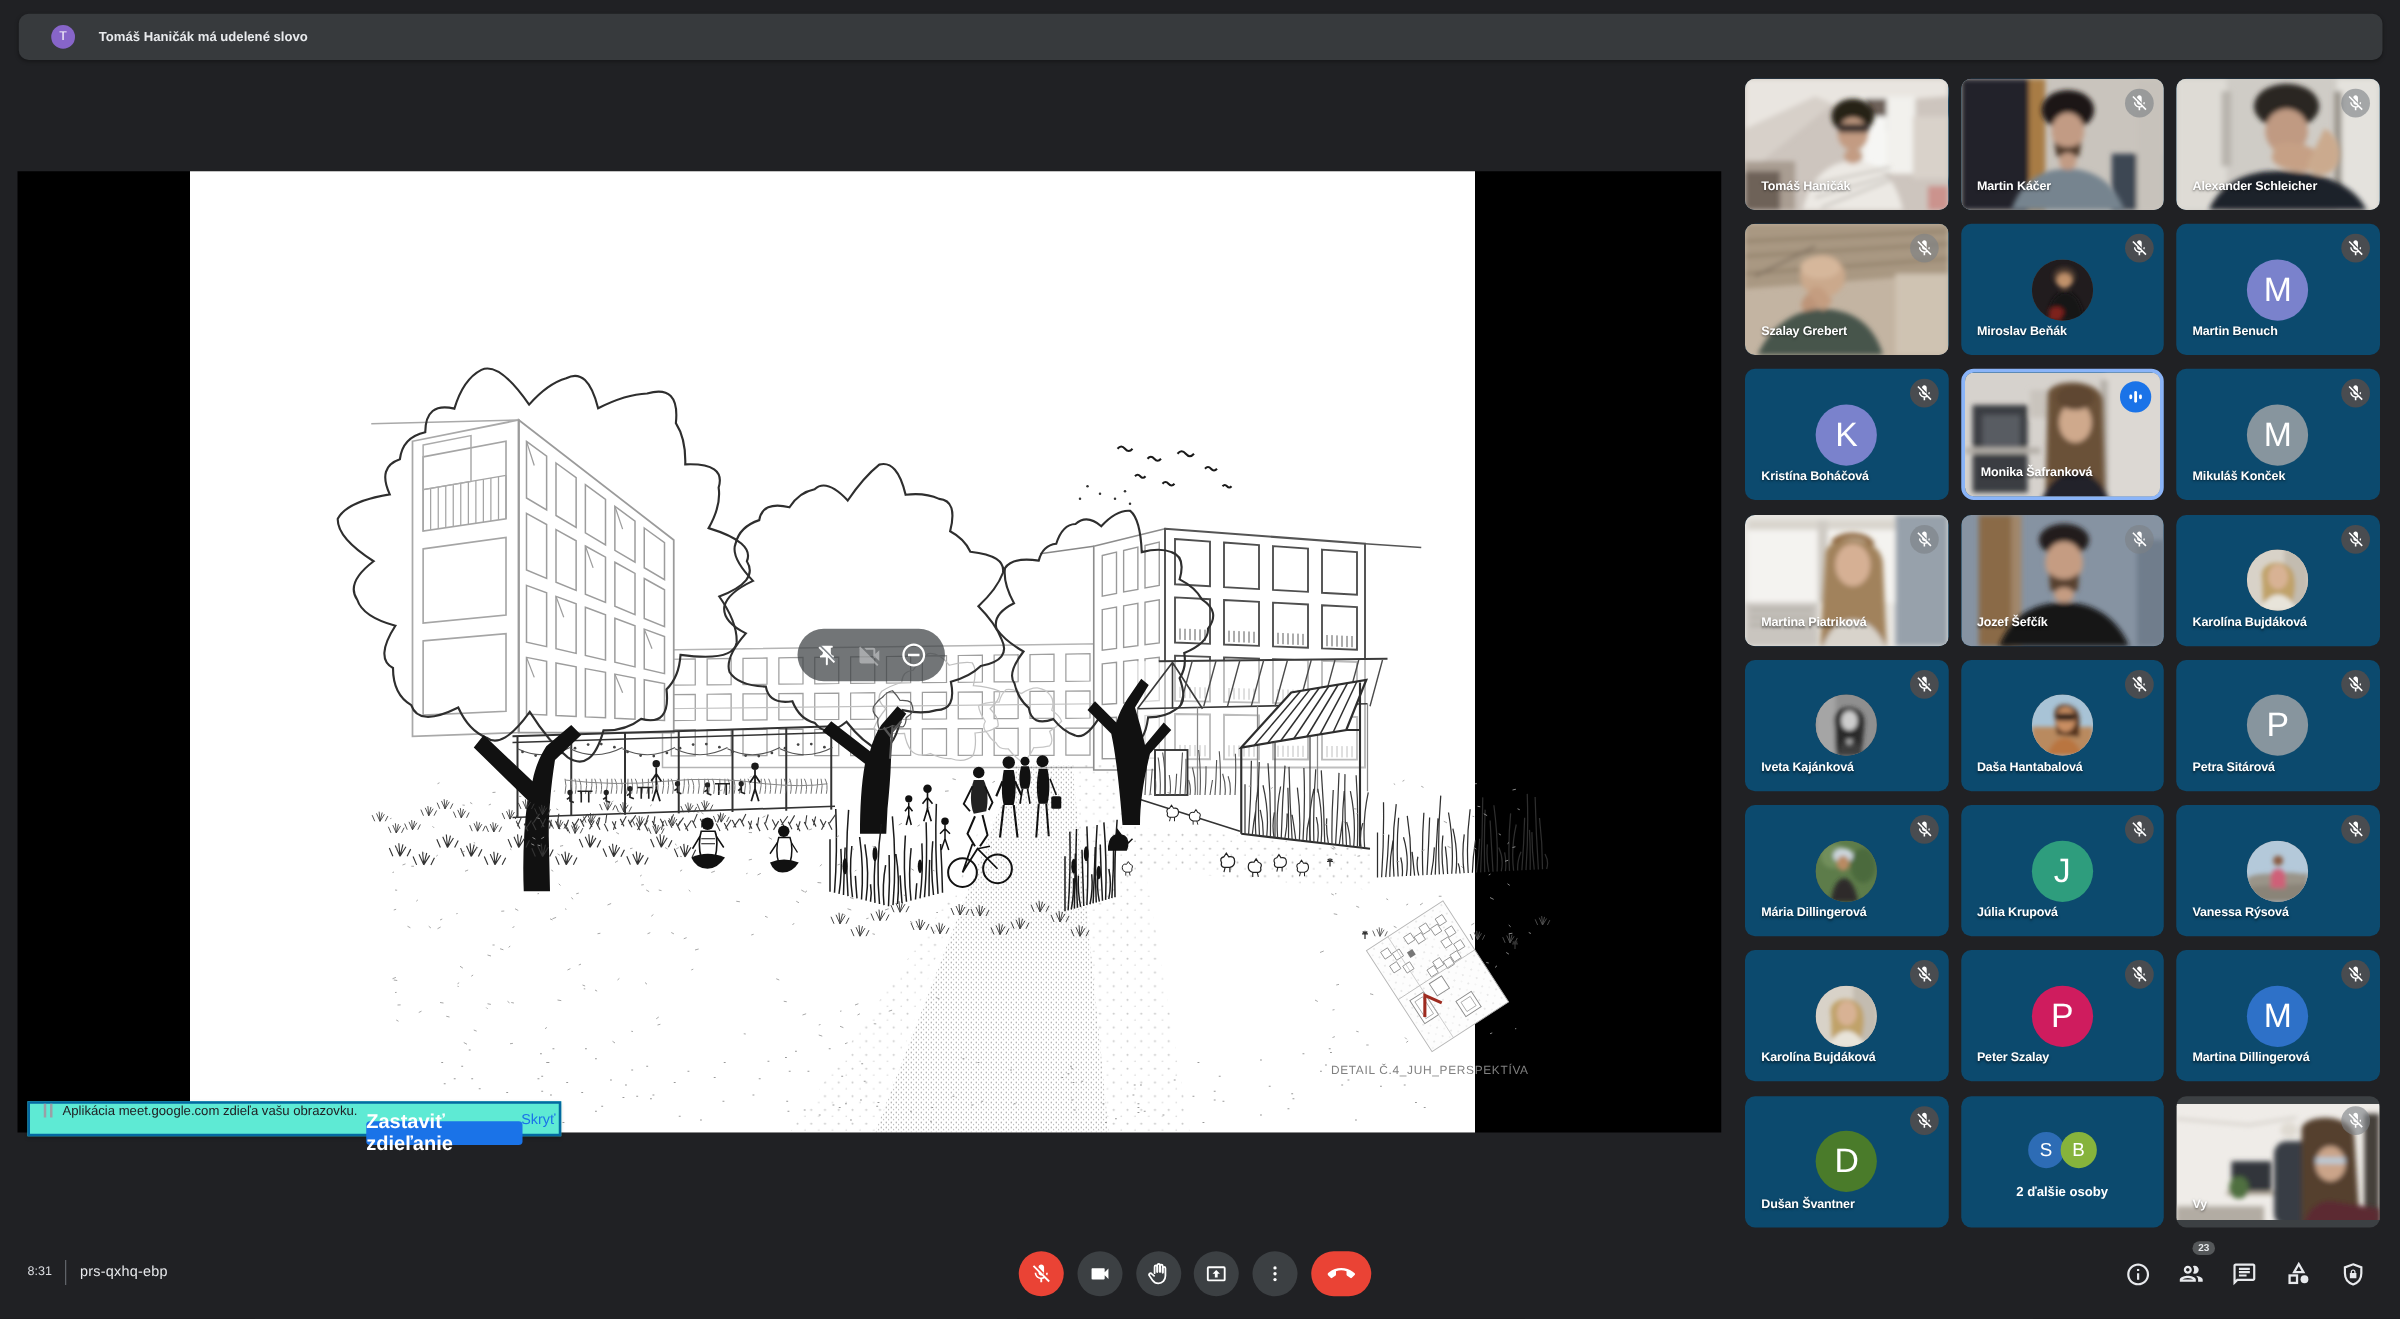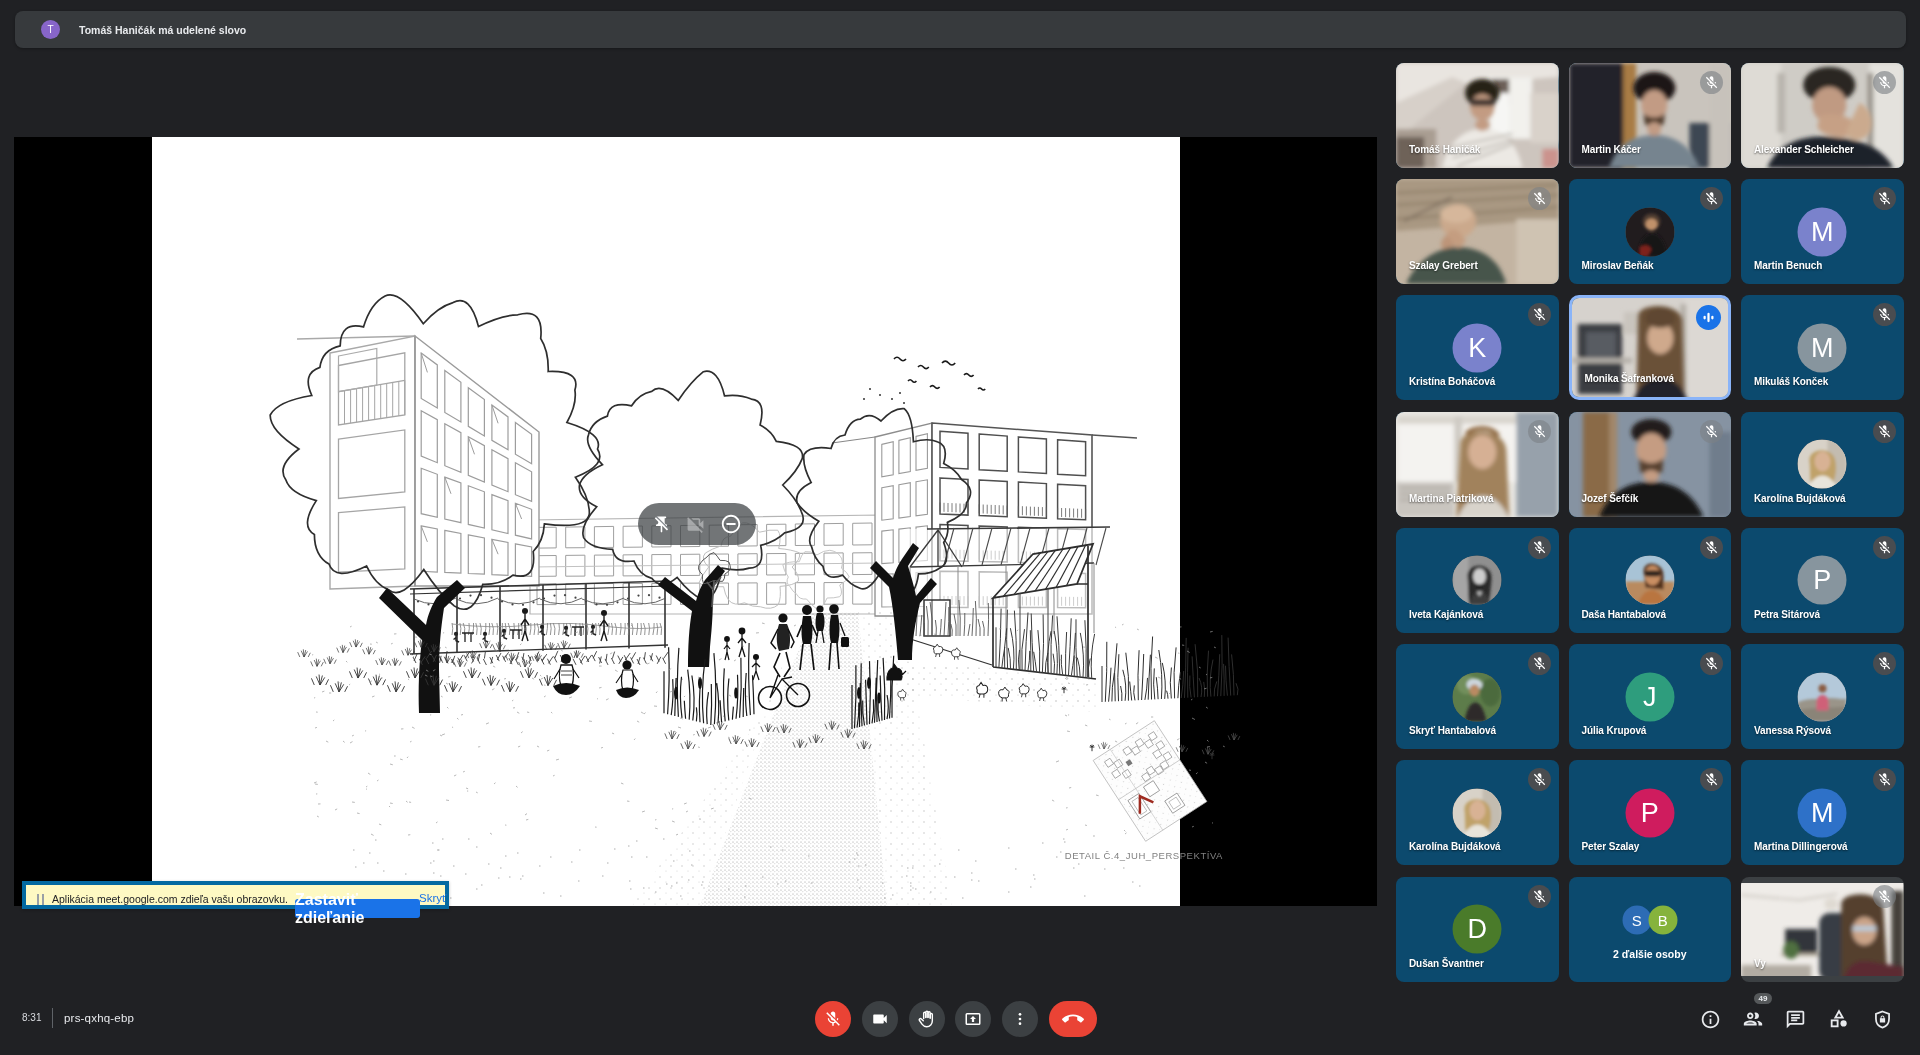--- a/index.html
+++ b/index.html
@@ -446,21 +446,21 @@
       <path stroke="#80868b" stroke-width="1.6" d="M5.6 2.2 20.4 17"></path>
       <path stroke="#fff" stroke-width="2" d="M4.2 3.4 19.6 18.8"></path>
     </svg>
 <svg width="19" height="19" viewBox="0 0 24 24" opacity=".38">
       <path fill="#fff" d="M18 10.48V6c0-1.1-.9-2-2-2H6.83l2 2H16v7.17l2 2v-1.65l4 3.98v-11l-4 3.98zM16 16 6 6 4 4 2.81 2.81 1.39 4.22l.85.85C2.09 5.35 2 5.66 2 6v12c0 1.1.9 2 2 2h12c.34 0 .65-.09.93-.24l2.85 2.85 1.41-1.41L16 16z"></path>
     </svg>
 <svg width="22" height="22" viewBox="0 0 24 24">
       <path fill="#fff" d="M12 2C6.48 2 2 6.48 2 12s4.48 10 10 10 10-4.48 10-10S17.52 2 12 2zm0 18c-4.41 0-8-3.59-8-8s3.59-8 8-8 8 3.59 8 8-3.59 8-8 8zm-5-9h10v2H7z"></path>
     </svg>
 </div>
-<div class="abs" style="left:22px;top:881px;width:427px;height:28px;background:#fef9c3;border:4px solid #0369a1;box-shadow:0 1px 3px rgba(0,0,0,.25);display:flex;align-items:flex-end">
+<div class="abs" style="left:22px;top:881px;width:427px;height:28px;background:#5eead4;border:2px solid #0369a1;box-shadow:0 1px 3px rgba(0,0,0,.25);display:flex;align-items:flex-start">
 <div style="margin-left:11px;width:7px;height:11px;border-left:2px solid #9aa0a6;border-right:2px solid #9aa0a6"></div>
 <div style="margin-left:8px;font-size:10.5px;color:#202124;white-space:nowrap">Aplikácia meet.google.com zdieľa vašu obrazovku.</div>
 <div style="position:absolute;left:269px;top:14px;width:125px;height:19px;background:#1a73e8;border-radius:3px;color:#fff;font-size:16px;font-weight:bold;display:flex;align-items:center;justify-content:center">Zastaviť zdieľanie</div>
 <div style="position:absolute;left:393px;top:7px;font-size:11.5px;color:#1a73e8">Skryť</div>
 </div>
 <div class="tile" style="left:1396px;top:63px"><svg width="162.5" height="105" viewBox="0 0 162 105" preserveAspectRatio="none">
       <filter id="b" x="-20%" y="-20%" width="140%" height="140%">
         <feGaussianBlur stdDeviation="2.2"></feGaussianBlur>
       </filter>
 <rect width="162" height="105" fill="#cdc5be"></rect>
@@ -769,21 +769,21 @@
 <ellipse cx="22" cy="18" rx="5" ry="6" fill="#b98a62"></ellipse>
 <path d="M12 49 C14 36 18 30 23 30 C28 30 32 38 34 49 Z" fill="#2e2c2a"></path>
         </g>
       </svg>
     </div>
     <div class="mute dk">
       <svg width="15" height="15" viewBox="0 0 24 24">
         <path fill="#ffffff" d="M12 14c1.66 0 3-1.34 3-3V5c0-1.66-1.34-3-3-3S9 3.34 9 5v.18l5.98 5.98c.01-.05.02-.1.02-.16zM19 11h-1.7c0 .58-.1 1.13-.27 1.64l1.27 1.27c.44-.88.7-1.87.7-2.91zM4.41 2.86 3 4.27l6 6V11c0 1.66 1.34 3 3 3 .23 0 .44-.03.65-.08l1.66 1.66c-.71.33-1.5.52-2.31.52-2.76 0-5.3-2.1-5.3-5.1H5c0 3.41 2.72 6.23 6 6.72V21h2v-3.28c.91-.13 1.77-.45 2.54-.9L19.73 21l1.41-1.41L4.41 2.86z"></path>
       </svg>
     </div>
-    <div class="name">Skryť Hantabalová</div>
+    <div class="name">Mária Dillingerová</div>
   </div>
 <div class="tile" style="left:1568.5px;top:644px">
     <div class="avatar" style="background:#2e9d7d;font-size:27px">J</div>
     <div class="mute dk">
       <svg width="15" height="15" viewBox="0 0 24 24">
         <path fill="#ffffff" d="M12 14c1.66 0 3-1.34 3-3V5c0-1.66-1.34-3-3-3S9 3.34 9 5v.18l5.98 5.98c.01-.05.02-.1.02-.16zM19 11h-1.7c0 .58-.1 1.13-.27 1.64l1.27 1.27c.44-.88.7-1.87.7-2.91zM4.41 2.86 3 4.27l6 6V11c0 1.66 1.34 3 3 3 .23 0 .44-.03.65-.08l1.66 1.66c-.71.33-1.5.52-2.31.52-2.76 0-5.3-2.1-5.3-5.1H5c0 3.41 2.72 6.23 6 6.72V21h2v-3.28c.91-.13 1.77-.45 2.54-.9L19.73 21l1.41-1.41L4.41 2.86z"></path>
       </svg>
     </div>
     <div class="name">Júlia Krupová</div>
   </div>
@@ -963,12 +963,12 @@
         <circle cx="17" cy="16.8" r="3.4" fill="#e8eaed" stroke="none"></circle>
       </g>
     </svg>
   </div>
 <div class="abs" style="left:1871.5px;top:1008px;width:22px;height:22px;display:flex;align-items:center;justify-content:center">
     <svg width="21" height="21" viewBox="0 0 24 24">
       <path fill="none" stroke="#e8eaed" stroke-width="2" d="M12 2.8 19.5 5.6 V11 C19.5 16 16.3 19.8 12 21.2 C7.7 19.8 4.5 16 4.5 11 V5.6 Z"></path>
       <path fill="#e8eaed" d="M12 7.5c-1.2 0-2.2 1-2.2 2.2v1H9v4.8h6v-4.8h-.8v-1c0-1.2-1-2.2-2.2-2.2zm1.1 3.2h-2.2v-1c0-.6.5-1.1 1.1-1.1s1.1.5 1.1 1.1v1z"></path>
     </svg>
   </div>
-<div class="abs" style="left:1754px;top:993px;width:18px;height:11px;border-radius:6px;background:#55585a;color:#e8eaed;font-size:8px;font-weight:bold;display:flex;align-items:center;justify-content:center">49</div>
+<div class="abs" style="left:1754px;top:993px;width:18px;height:11px;border-radius:6px;background:#55585a;color:#e8eaed;font-size:8px;font-weight:bold;display:flex;align-items:center;justify-content:center">23</div>
 </body></html>

